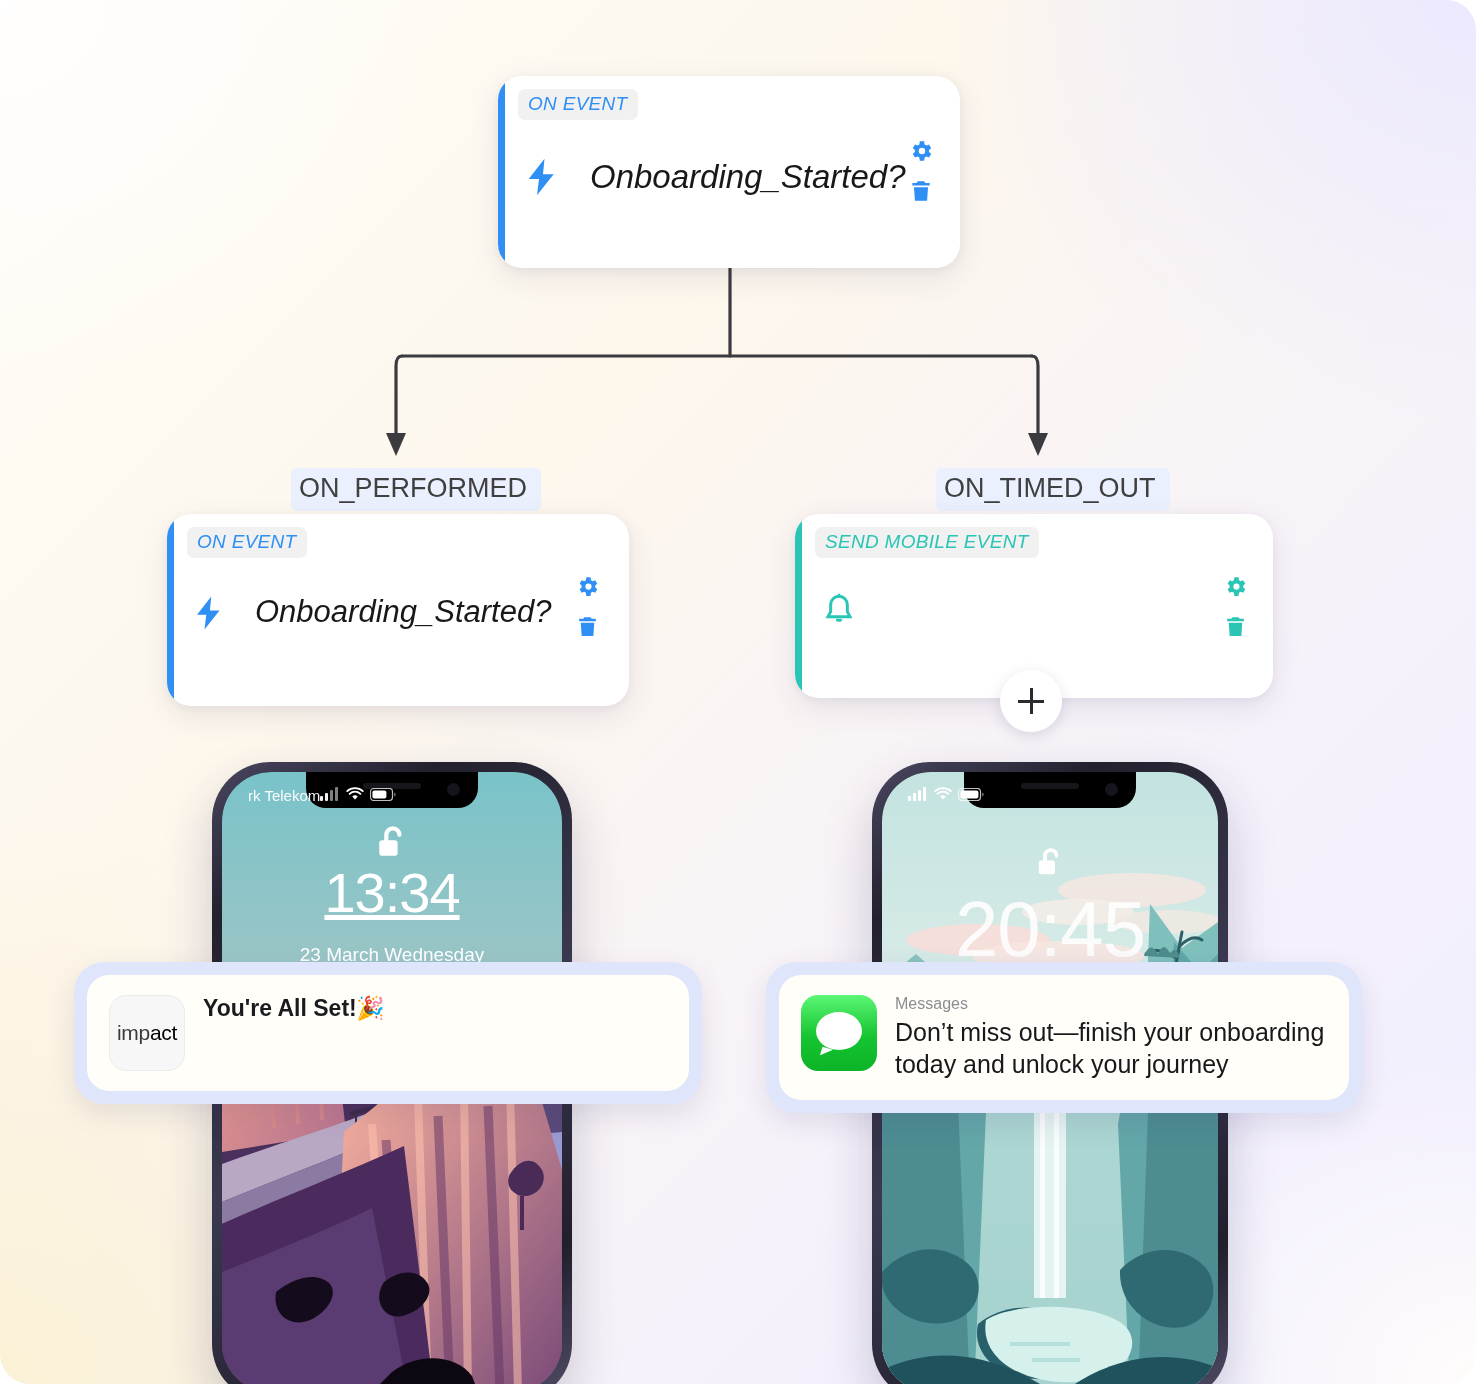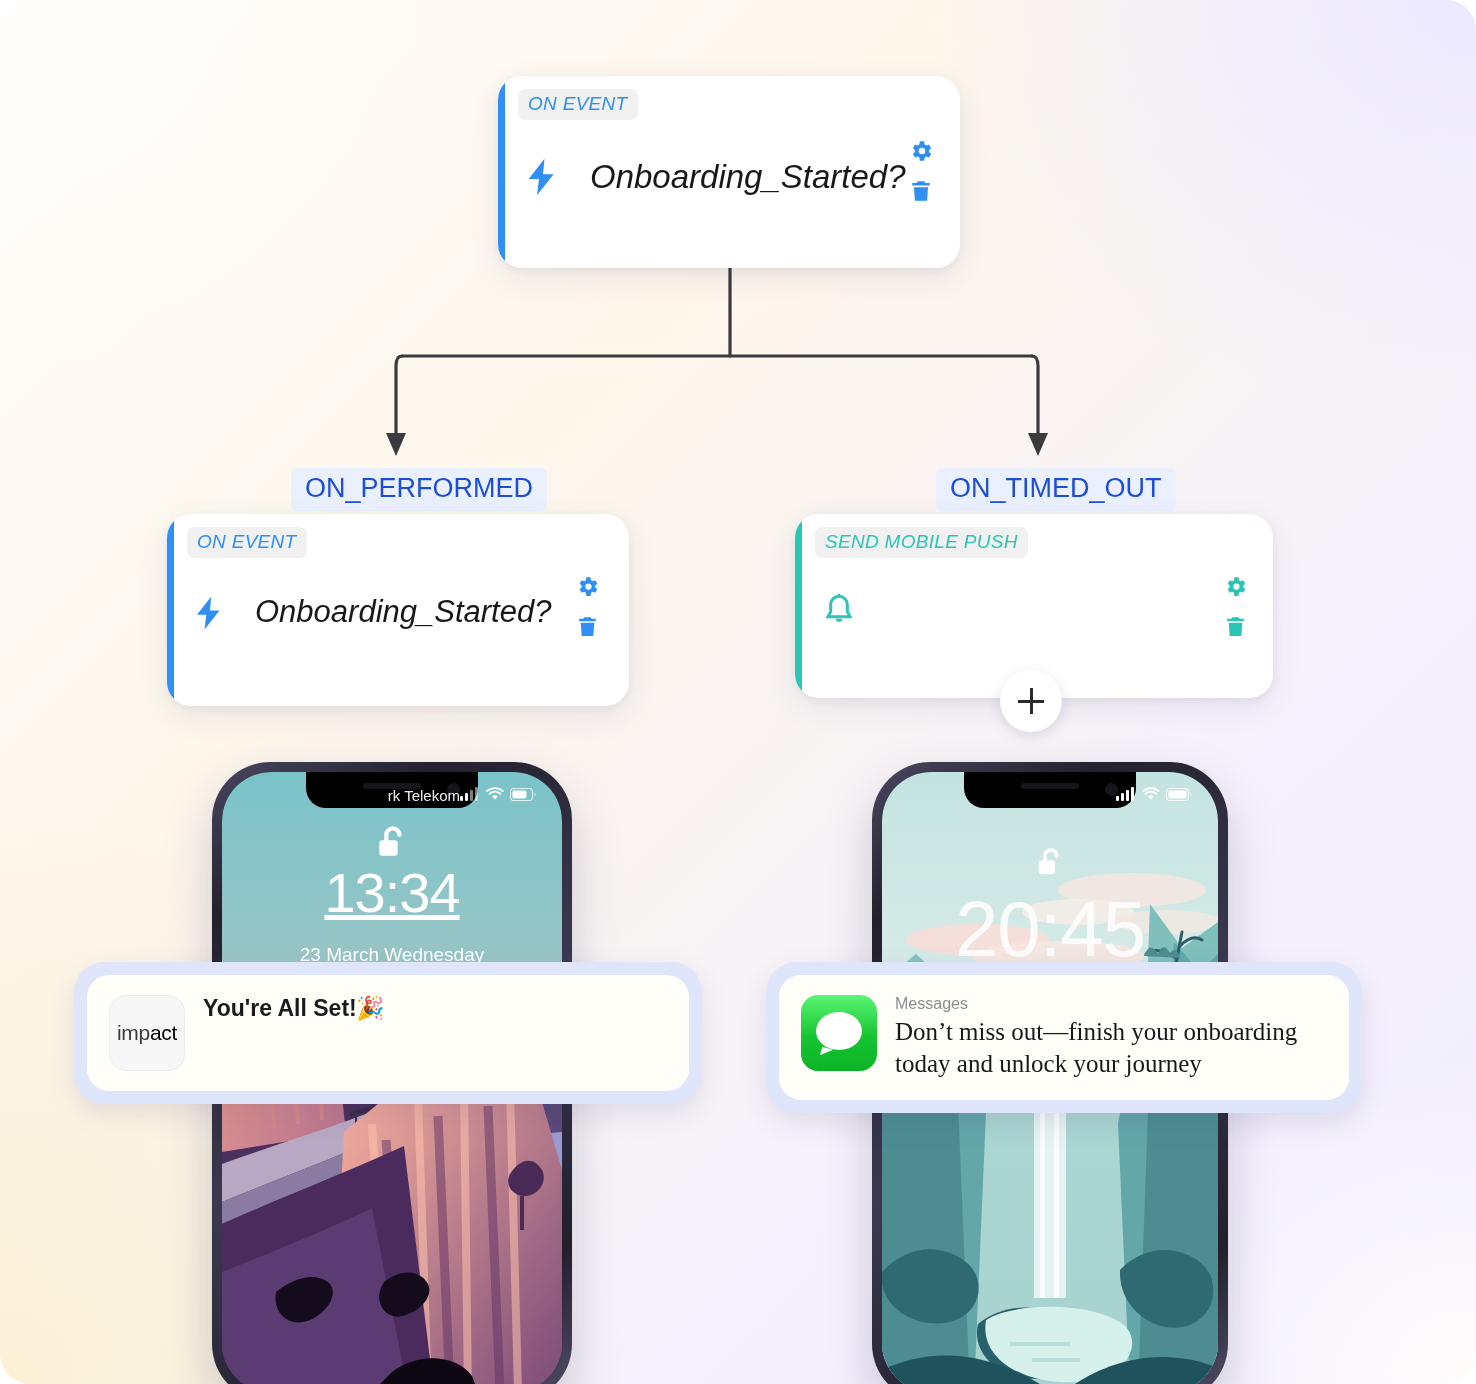--- a/index.html
+++ b/index.html
@@ -60,23 +60,23 @@
   }
   .card-icon { position: absolute; }
 
   .card-actions { position: absolute; display: flex; flex-direction: column; gap: 14px; align-items: center; }
   .act-btn { width: 26px; height: 26px; display: block; cursor: pointer; }
 
   
   .branch-chip {
     position: absolute;
     background: #eaf0fd;
-    color: #1d4ed8;
+    color: #404040;
     border-radius: 6px;
-    padding: 5px 14px 7px 14px;
+    padding: 5px 14px 7px 8px;
     font-size: 27px;
     white-space: nowrap;
   }
 
   
   .plus-btn {
     position: absolute;
     width: 62px; height: 62px;
     border-radius: 50%;
     background: #ffffff;
@@ -115,21 +115,21 @@
   .notch .speaker {
     position: absolute; top: 11px; left: 50%; transform: translateX(-50%);
     width: 58px; height: 6px; border-radius: 3px; background: #17171b;
   }
   .notch .cam {
     position: absolute; top: 11px; right: 18px;
     width: 13px; height: 13px; border-radius: 50%; background: #15151c;
   }
   .status-bar {
     position: absolute; top: 10px; left: 0; right: 0; height: 26px;
-    display: flex; align-items: center; justify-content: flex-end;
+    display: flex; align-items: center; justify-content: flex-start;
     padding: 0 26px; z-index: 6;
     color: #fff; font-size: 15px;
   }
   .status-left { max-width: 84px; overflow: hidden; white-space: nowrap; opacity: .95; }
   .status-right { display: flex; align-items: center; gap: 6px; }
 
   .lock-glyph { position: absolute; left: 50%; transform: translateX(-50%); z-index: 4; }
   .lock-time {
     position: absolute; left: 0; right: 0; text-align: center; z-index: 4;
     color: #fff; font-weight: 300; letter-spacing: -1px;
@@ -184,21 +184,21 @@
     content:""; position:absolute; left:5px; bottom:-3px;
     width: 0; height: 0;
     border-left: 11px solid #fff;
     border-bottom: 9px solid transparent;
     transform: rotate(16deg);
   }
   .notif-body { flex: 1 1 auto; min-width: 0; }
   .notif-app-name { font-size: 16px; color: #8d8d92; margin-bottom: 3px; }
   .notif-title { font-size: 23px; font-weight: bold; color: #1b1b1f; margin-bottom: 2px; }
   .notif-text { font-size: 25px; color: #39393d; line-height: 1.28; }
-  .notif-text.dark { color: #18181b; font-family: Liberation Serif, serif; }
+  .notif-text.dark { color: #18181b; }
 </style>
 </head>
 <body>
 
 <div id="stage">
 
   <svg id="connectors" width="1476" height="1384" viewBox="0 0 1476 1384">
     <g fill="none" stroke="#3a3a3f" stroke-width="3.2" stroke-linecap="round">
       <path d="M730 268 L730 356"></path>
       <path d="M402 356 L1032 356" stroke-linejoin="round"></path>
@@ -260,21 +260,21 @@
       <span class="act-btn">
         <svg width="25" height="25" viewBox="0 0 24 24">
             <path fill="#2f8ff5" d="M9 3h6l1 1.5h4V7H4V4.5h4zM5.5 8.5h13L17.6 21H6.4z"></path>
           </svg>
       </span>
     </div>
   </div>
 
   <div class="flow-card" style="left:795px; top:514px; width:478px; height:184px;">
     <div class="accent teal"></div>
-    <div class="card-badge teal" style="left:20px; top:13px;">SEND MOBILE PUSH</div>
+    <div class="card-badge teal" style="left:20px; top:13px;">SEND MOBILE EVENT</div>
 
     <span class="card-icon" style="left:24px; top:74px;">
       <svg width="40" height="46" viewBox="0 0 24 24">
         <path fill="none" stroke="#2ac5b4" stroke-width="1.8" d="M12 3.2a5 5 0 0 0-5 5v4.2L5.4 15.4h13.2L17 12.4V8.2a5 5 0 0 0-5-5z"></path>
         <path fill="#2ac5b4" d="M10.1 16.6h3.8a1.9 1.9 0 0 1-3.8 0z"></path>
         <path fill="#2ac5b4" d="M11.3 1.6h1.4v1.9h-1.4z"></path>
       </svg>
     </span>
 
 

